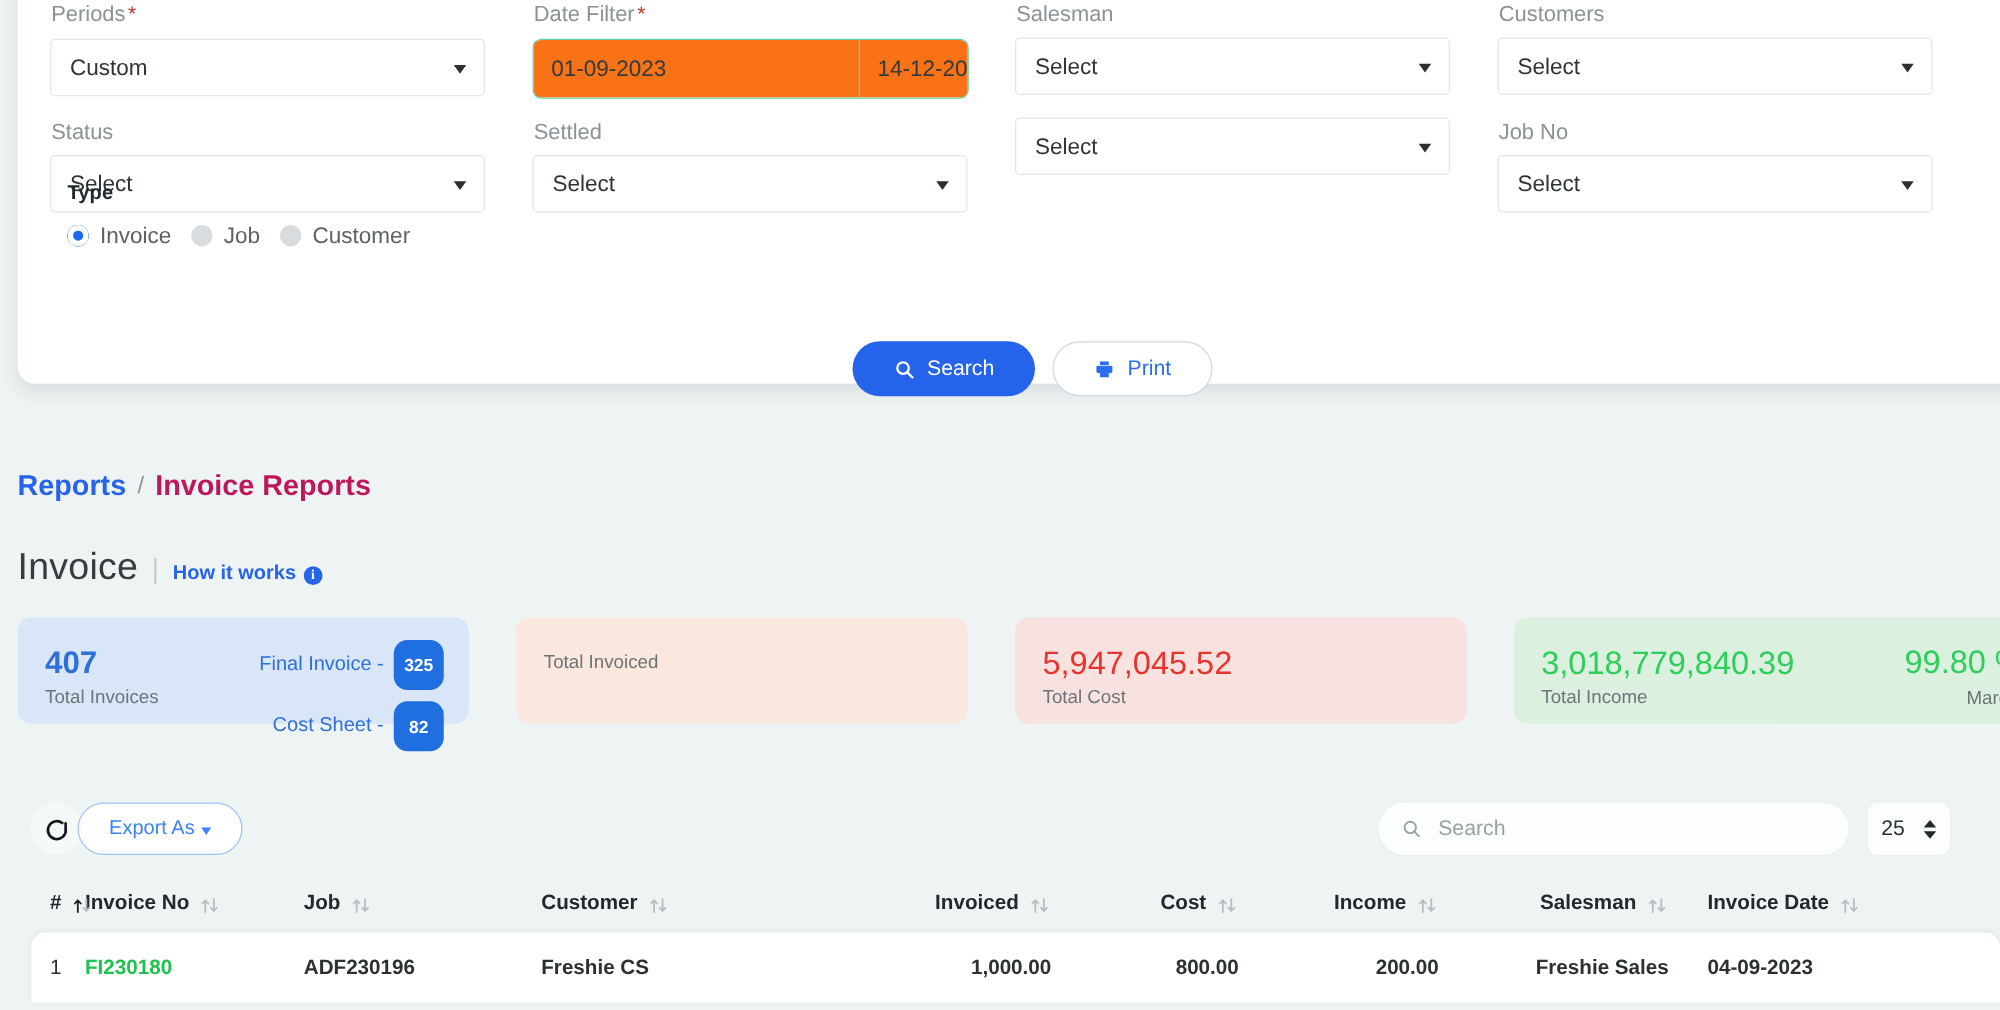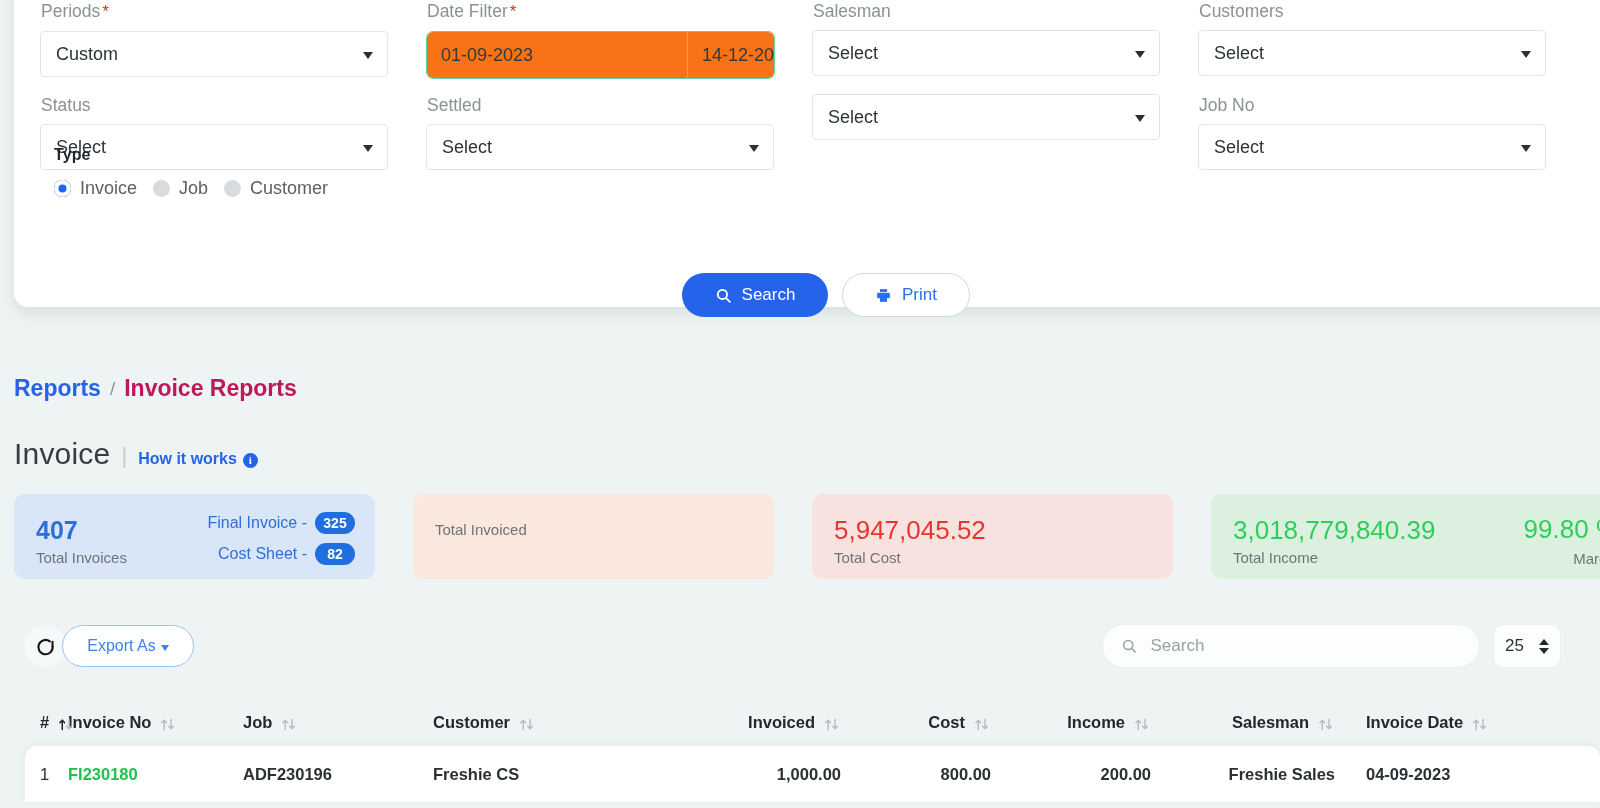--- a/index.html
+++ b/index.html
@@ -173,30 +173,30 @@
   .stat-side { position: absolute; right: 20px; top: 18px; text-align: right; }
   .side-row {
     display: flex; align-items: center; justify-content: flex-end;
     gap: 8px; margin-bottom: 9px;
     font-size: 16px; color: #2e6fd8; margin-left: 36px;
   }
   .pill {
     background: #1f6fe0; color: #fff;
     font-size: 14px; font-weight: bold;
     border-radius: 11px;
-    min-width: 40px; height: 22px;
+    min-width: 40px; height: 40px;
     display: inline-flex; align-items: center; justify-content: center;
     padding: 0 8px;
   }
   .stat-green .stat-side { right: 22px; top: 20px; }
   .green-pct { font-size: 26px; color: #2ece5a; }
   .green-sub { font-size: 15px; color: #6d7477; margin-top: 5px; }
 
   
-  .toolbar { position: absolute; left: 0; top: 622px; width: 1600px; height: 50px; }
+  .toolbar { position: absolute; left: 0; top: 639px; width: 1600px; height: 50px; }
   .refresh-btn {
     position: absolute; left: 24px; top: 3px;
     width: 42px; height: 42px; border-radius: 50%;
     background: #f6f9f9;
     display: flex; align-items: center; justify-content: center;
     cursor: pointer; border: none;
   }
   .export-btn {
     position: absolute; left: 62px; top: 3px;
     width: 132px; height: 42px;

